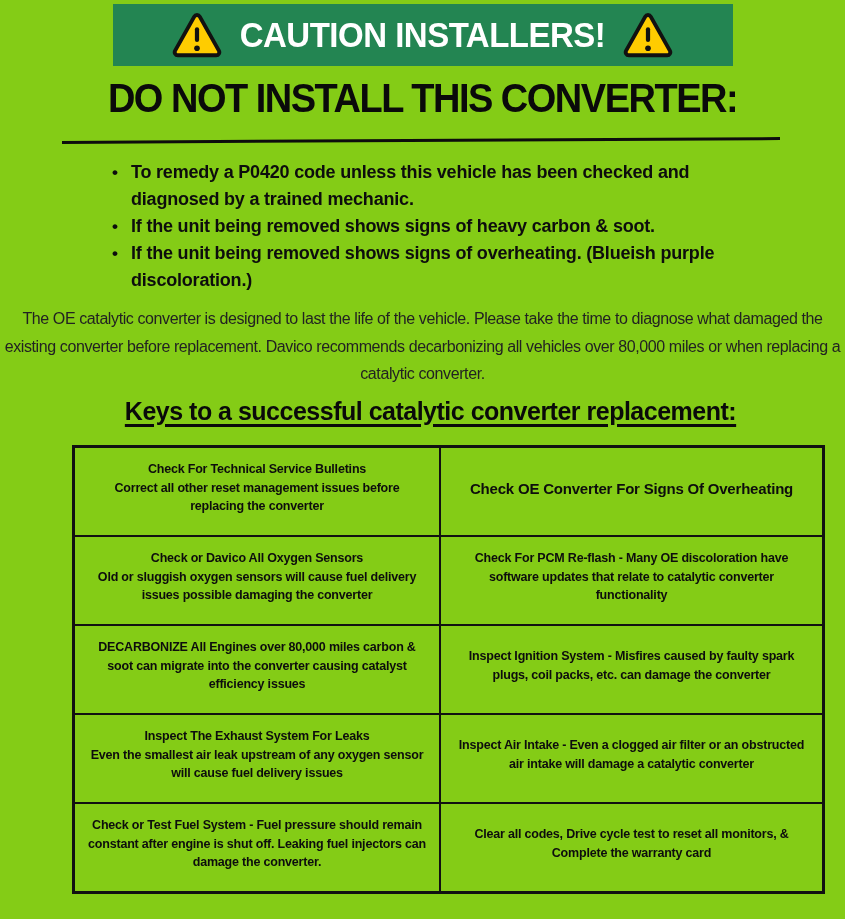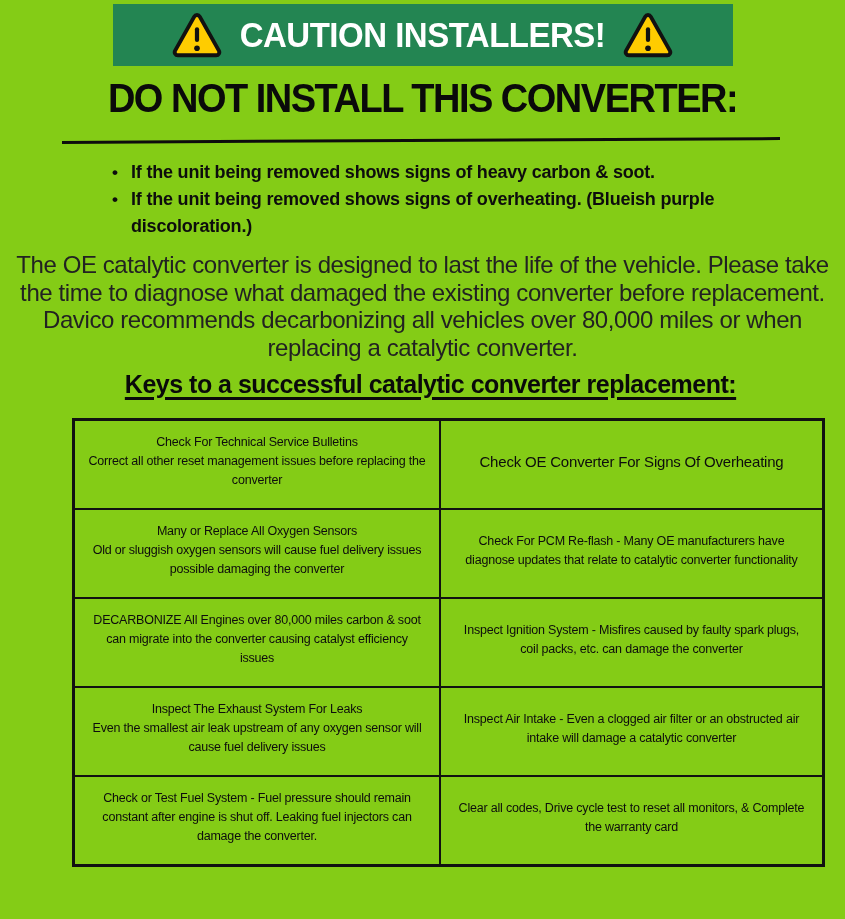--- a/index.html
+++ b/index.html
@@ -50,21 +50,21 @@
   }
   ul.warnings li::before{
     content:"\2022";
     position:absolute;left:2px;top:0;
     font-size:17px;
   }
   
   p.advisory{
     margin:11px auto 0 auto;width:836px;
     text-align:center;
-    font-size:24px;line-height:27.5px;letter-spacing:-.4px;
+    font-size:16px;line-height:27.5px;letter-spacing:-.4px;
     color:#222;
   }
   
   h2.keys{
     margin:9px 0 0 16px;text-align:center;
     font-size:25px;font-weight:bold;letter-spacing:-.5px;
     text-decoration:underline;
     text-decoration-thickness:2.5px;
     text-underline-offset:4px;
     color:#0a0a0a;
@@ -75,21 +75,21 @@
     margin:19px 0 0 72px;
     width:693px;
     table-layout:fixed;
     border:3px solid #111;
   }
   table.keys-table td{
     border:2.5px solid #111;
     height:77px;
     vertical-align:middle;
     text-align:center;
-    font-weight:normal;
+    font-weight:bold;
     font-size:12.5px;
     line-height:1.5;
     letter-spacing:-.2px;
     color:#0d0d0d;
     padding:2px 13px 8px 13px;
   }
   table.keys-table td.col-left{width:338px;}
   table.keys-table td.col-right{width:355px;}
   table.keys-table td.large{font-size:15px;line-height:1.4;}
 </style>
@@ -114,20 +114,21 @@
         <circle cx="32" cy="46" r="3.6" fill="#111"></circle>
       </svg>
     </span>
   </header>
 
   <h1>DO NOT INSTALL THIS CONVERTER:</h1>
 
   <div class="divider"></div>
 
   <ul class="warnings">
+      <li>To remedy a P0420 code unless this vehicle has been checked and diagnosed by a trained mechanic.</li>
       <li>If the unit being removed shows signs of heavy carbon &amp; soot.</li>
       <li>If the unit being removed shows signs of overheating. (Blueish purple discoloration.)</li>
     </ul>
 
   <p class="advisory">The OE catalytic converter is designed to last the life of the vehicle. Please take the time to diagnose what damaged the existing converter before replacement. Davico recommends decarbonizing all vehicles over 80,000 miles or when replacing a catalytic converter.</p>
 
   <h2 class="keys">Keys to a successful catalytic converter replacement:</h2>
 
   <table class="keys-table">
     <tbody>
@@ -135,25 +136,25 @@
           <td class="col-left">
             <div>Check For Technical Service Bulletins</div>
             <div>Correct all other reset management issues before replacing the converter</div>
           </td>
           <td class="col-right large">
             <div>Check OE Converter For Signs Of Overheating</div>
           </td>
         </tr>
         <tr>
           <td class="col-left">
-            <div>Many or Replace All Oxygen Sensors</div>
+            <div>Check or Davico All Oxygen Sensors</div>
             <div>Old or sluggish oxygen sensors will cause fuel delivery issues possible damaging the converter</div>
           </td>
           <td class="col-right">
-            <div>Check For PCM Re-flash - Many OE manufacturers have diagnose updates that relate to catalytic converter functionality</div>
+            <div>Check For PCM Re-flash - Many OE discoloration have software updates that relate to catalytic converter functionality</div>
           </td>
         </tr>
         <tr>
           <td class="col-left">
             <div>DECARBONIZE All Engines over 80,000 miles carbon &amp; soot can migrate into the converter causing catalyst efficiency issues</div>
           </td>
           <td class="col-right">
             <div>Inspect Ignition System - Misfires caused by faulty spark plugs, coil packs, etc. can damage the converter</div>
           </td>
         </tr>

